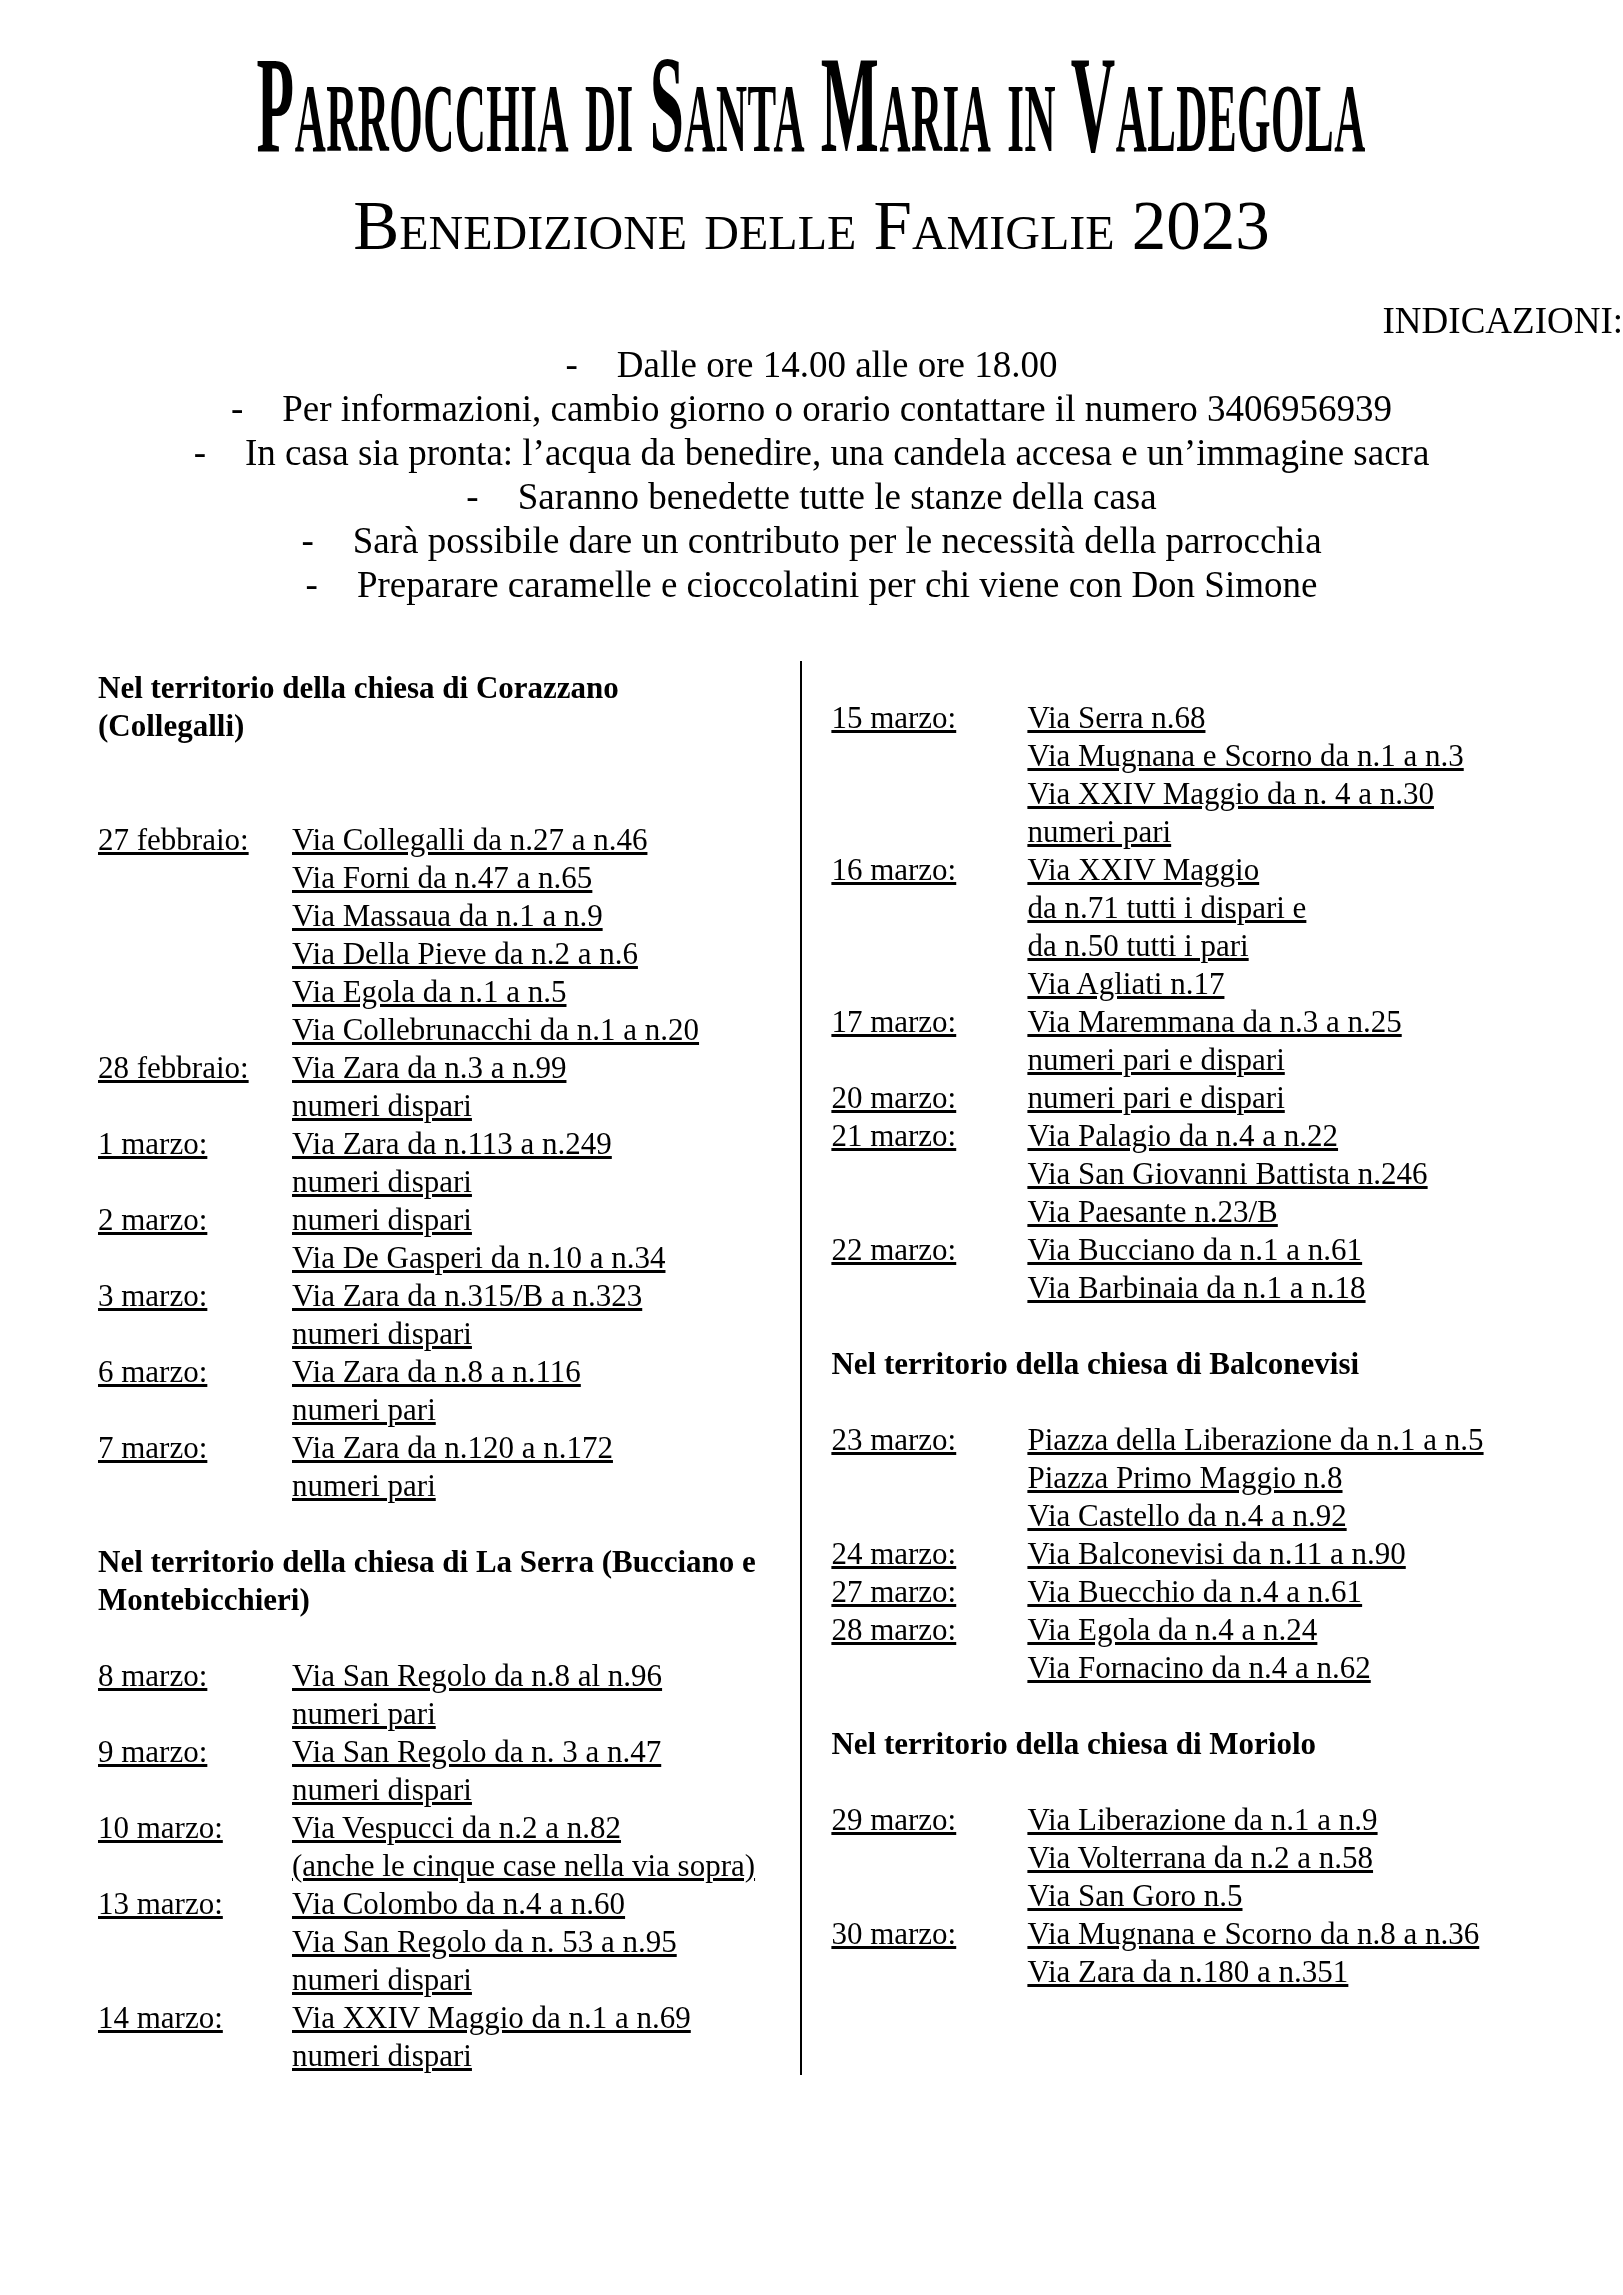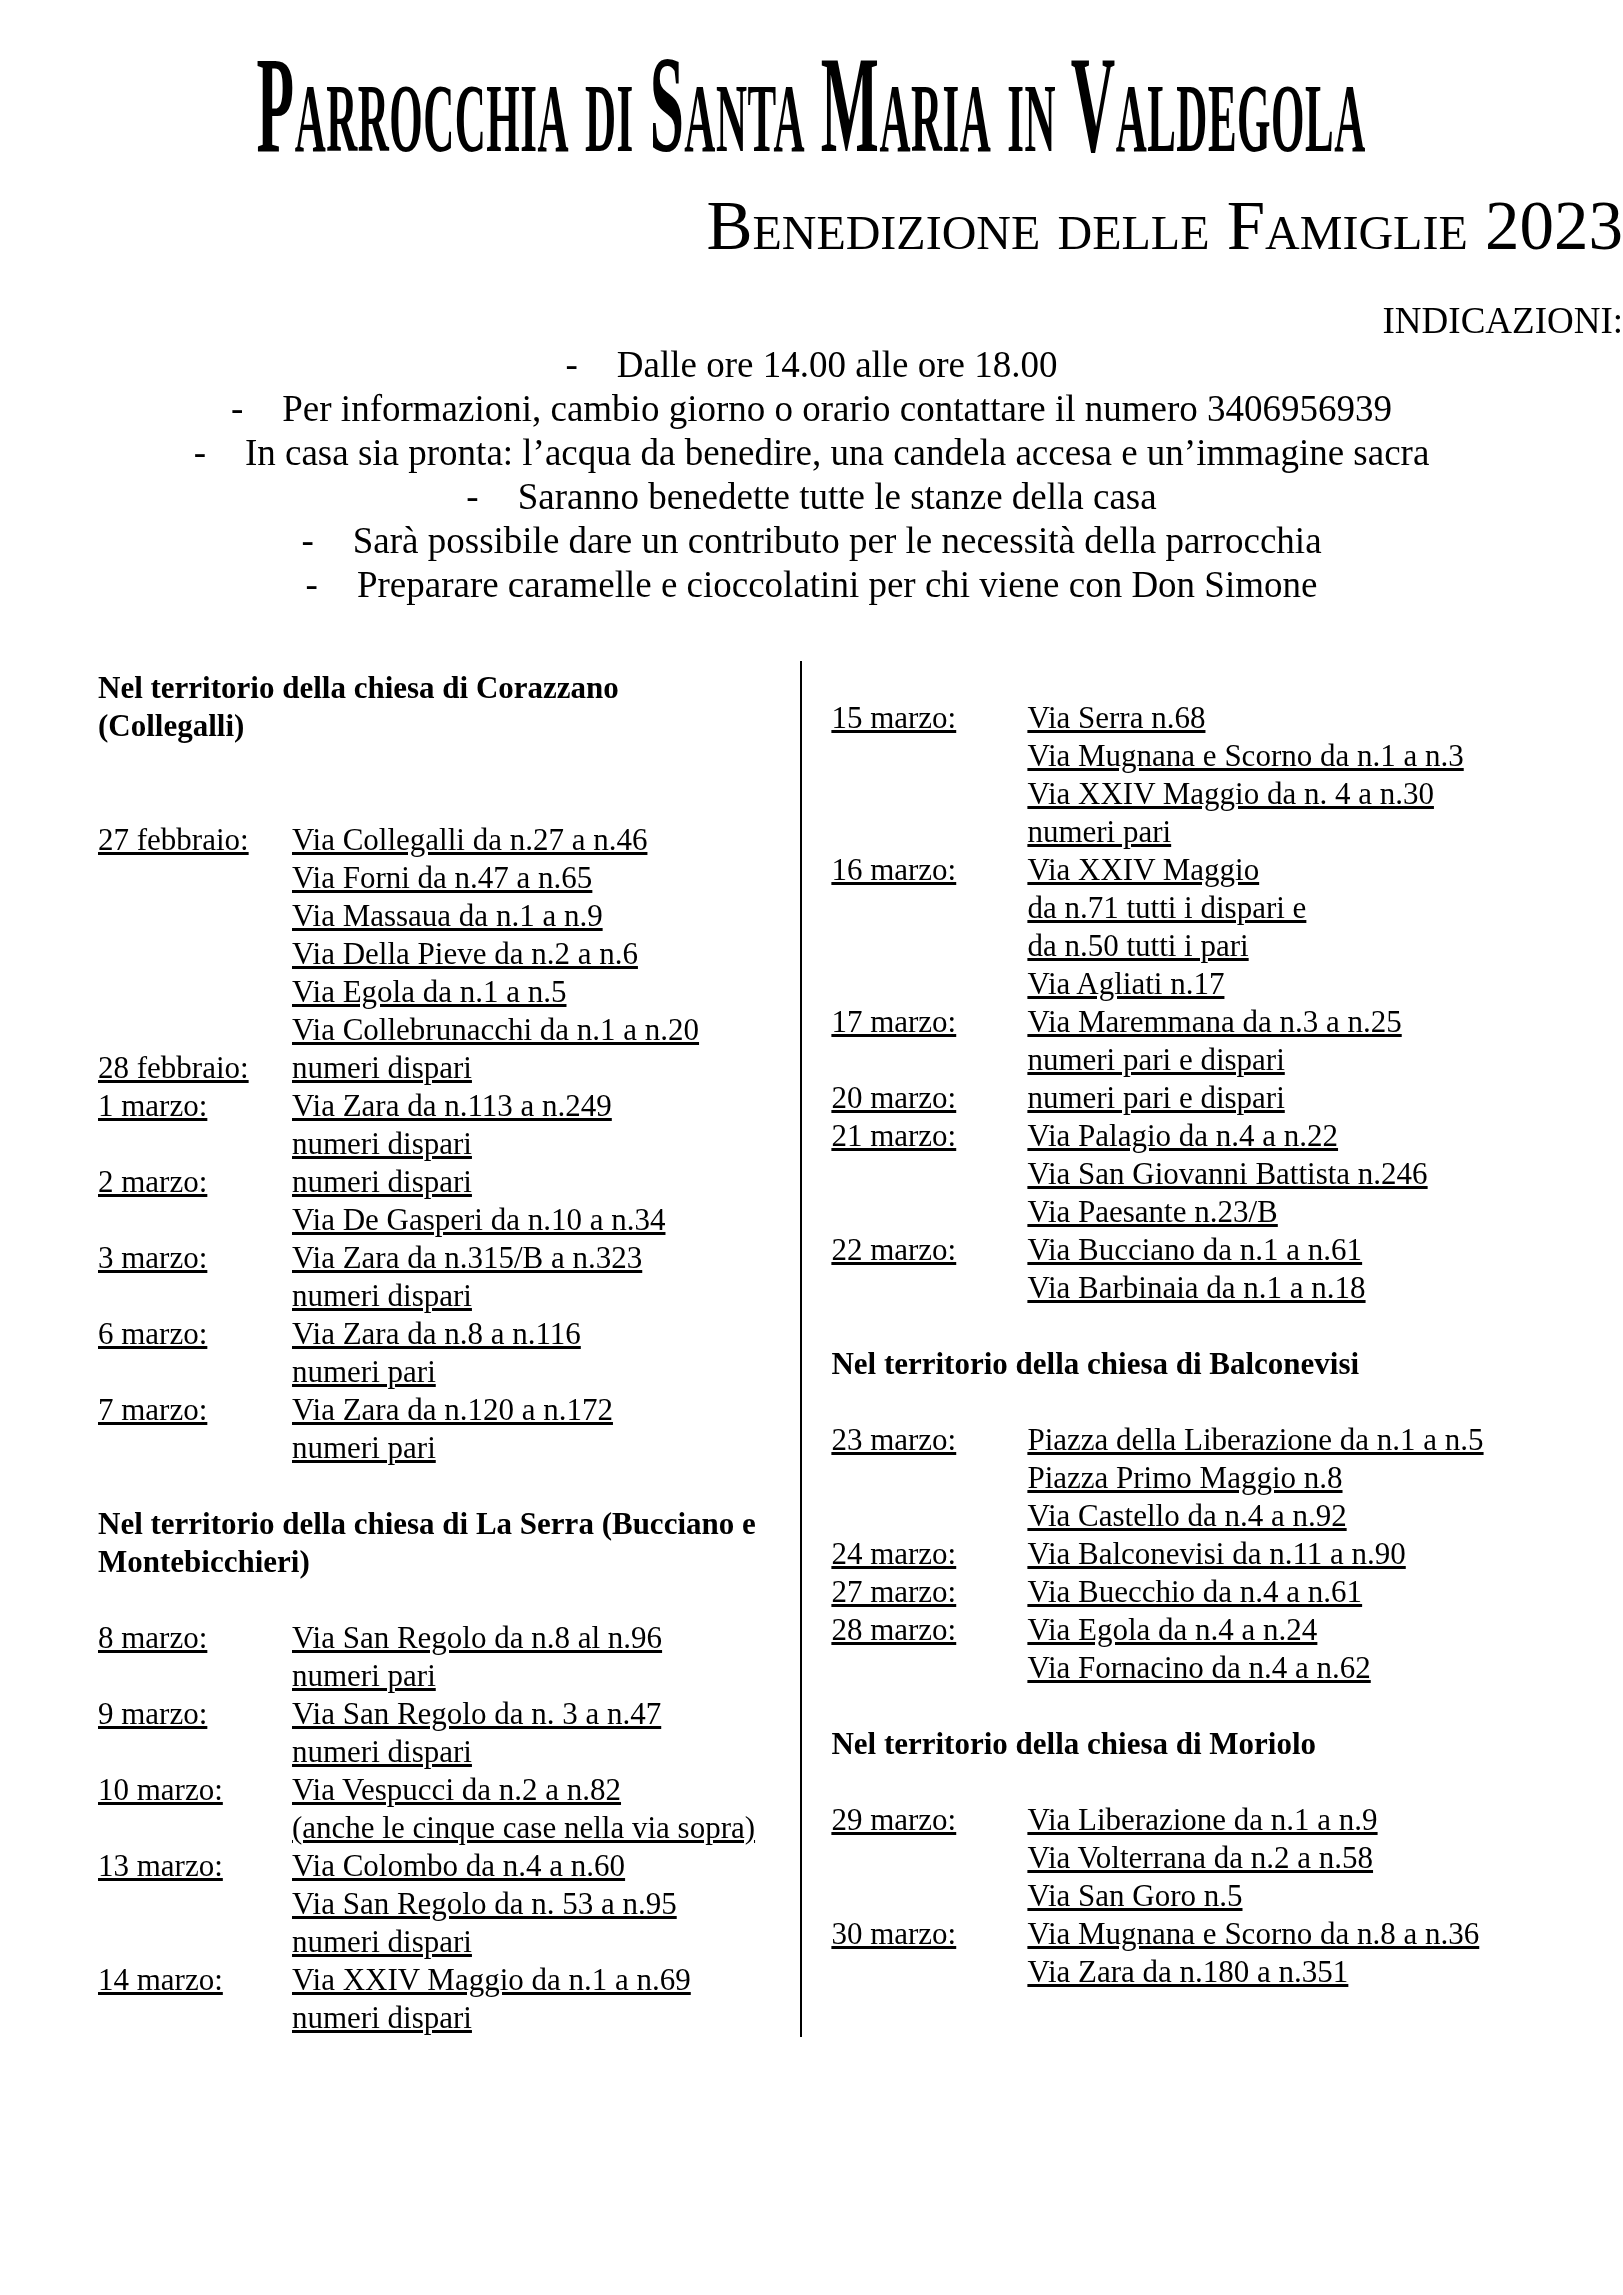--- a/index.html
+++ b/index.html
@@ -23,21 +23,21 @@
     font-size: 123px;
     line-height: 1.05;
     font-weight: bold;
     font-variant: small-caps;
     white-space: nowrap;
     transform: scale(0.5, 1.12);
     letter-spacing: 1px;
   }
   .doc-subtitle {
     margin-top: 19.6px;
-    text-align: right;
+    text-align: center;
     font-size: 69px;
     line-height: 1.1;
     font-variant: small-caps;
     white-space: nowrap;
   }
 
   
   .indications {
     margin-top: 34px;
     font-size: 37px;
@@ -126,20 +126,21 @@
             <div>Via Forni da n.47 a n.65</div>
             <div>Via Massaua da n.1 a n.9</div>
             <div>Via Della Pieve da n.2 a n.6</div>
             <div>Via Egola da n.1 a n.5</div>
             <div>Via Collebrunacchi da n.1 a n.20</div>
           </div>
         </div>
         <div class="entry">
           <div class="date">28 febbraio:</div>
           <div class="lines">
+            <div>Via Zara da n.3 a n.99</div>
             <div>numeri dispari</div>
           </div>
         </div>
         <div class="entry">
           <div class="date">1 marzo:</div>
           <div class="lines">
             <div>Via Zara da n.113 a n.249</div>
             <div>numeri dispari</div>
           </div>
         </div>

